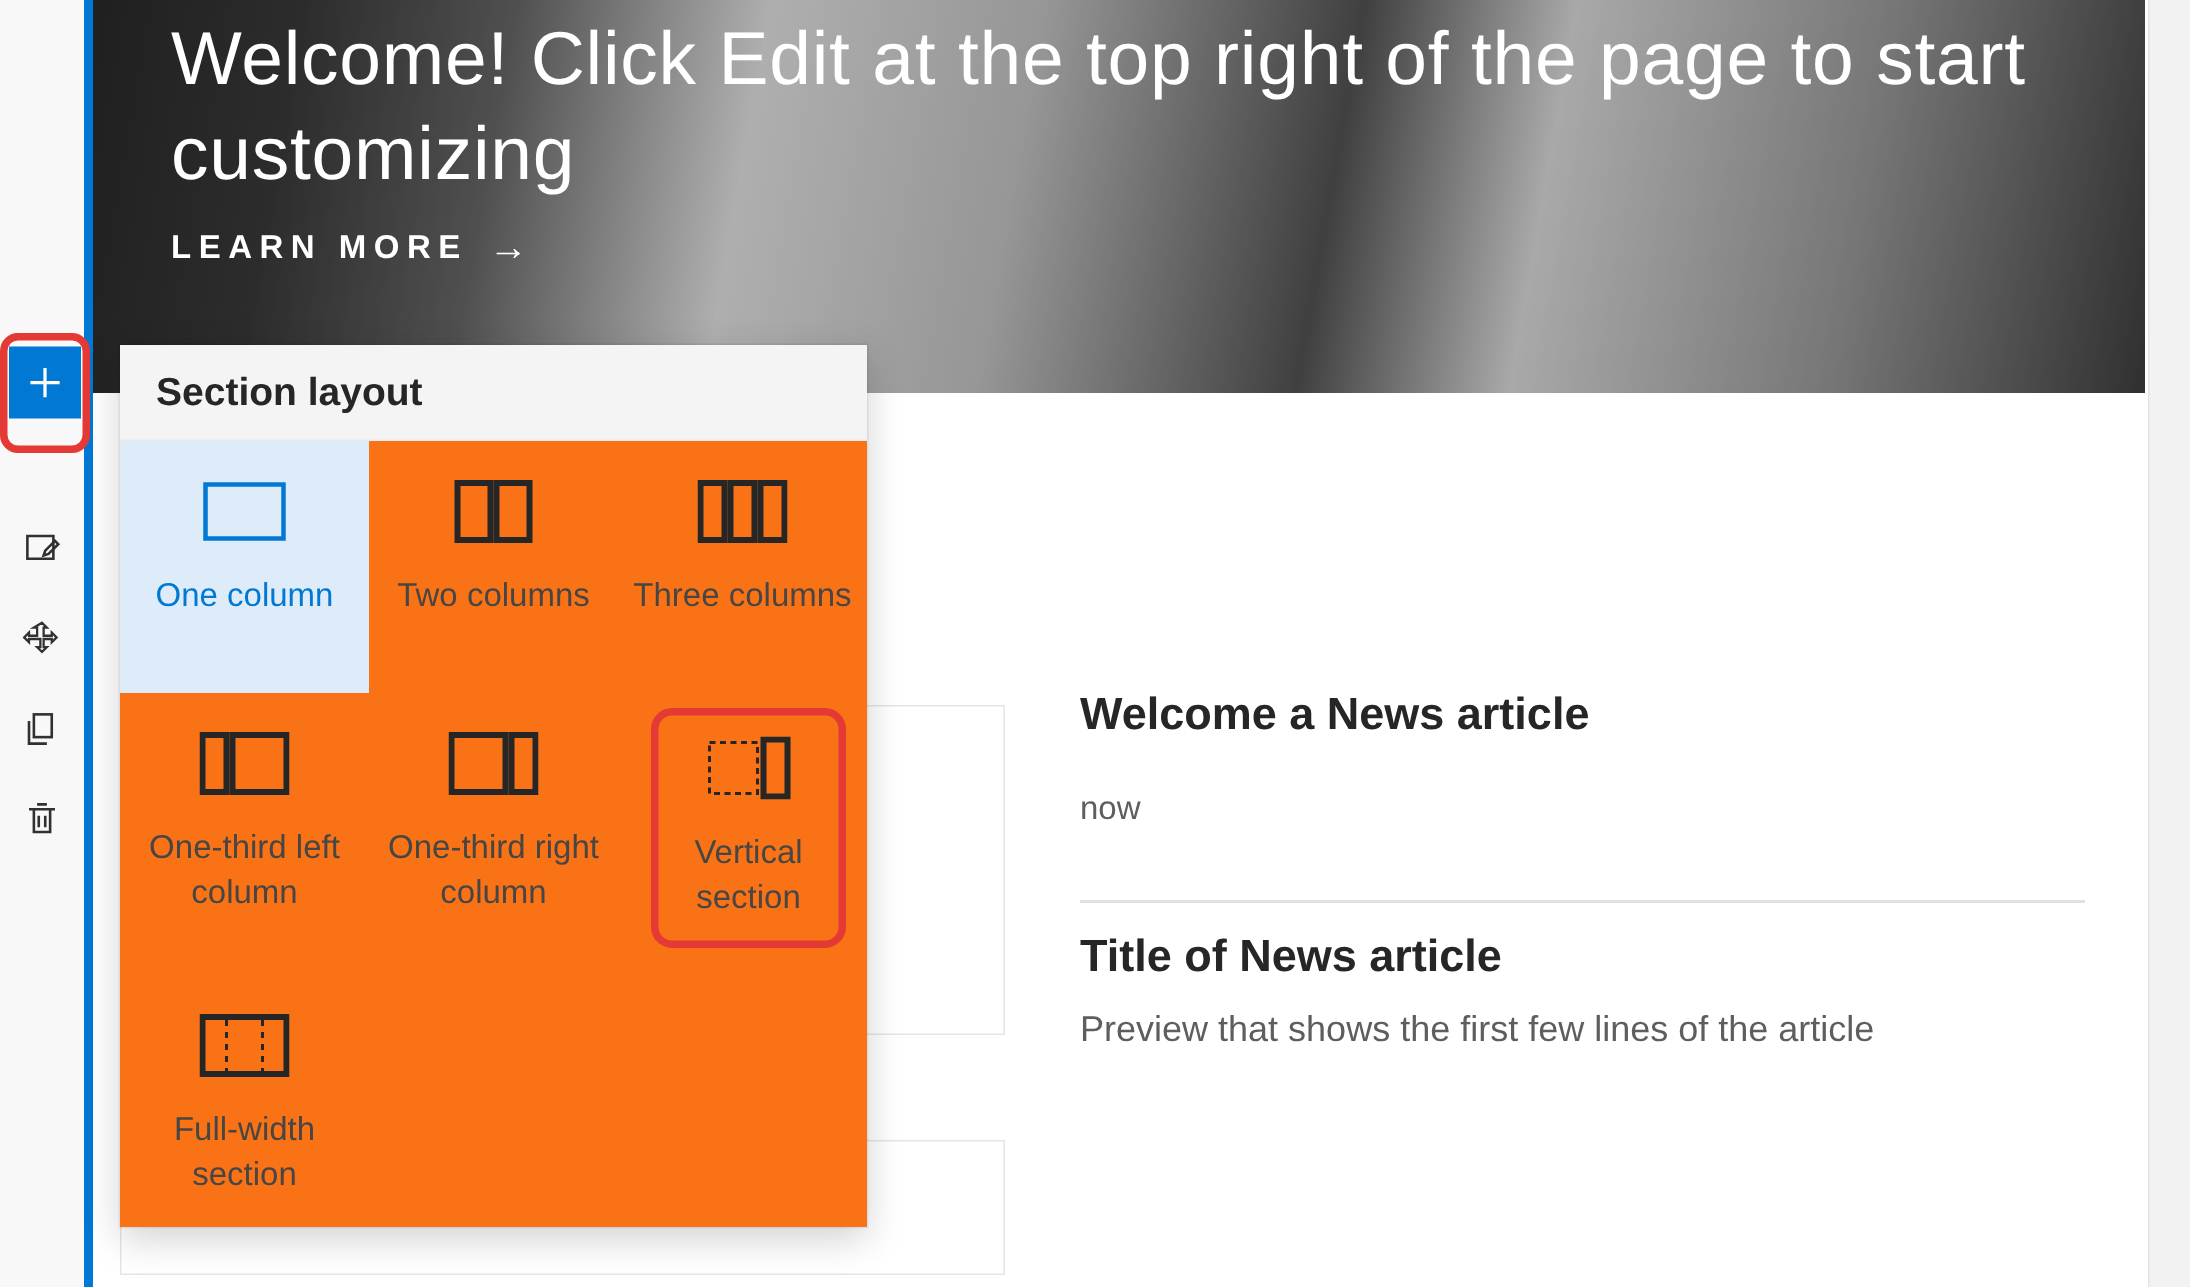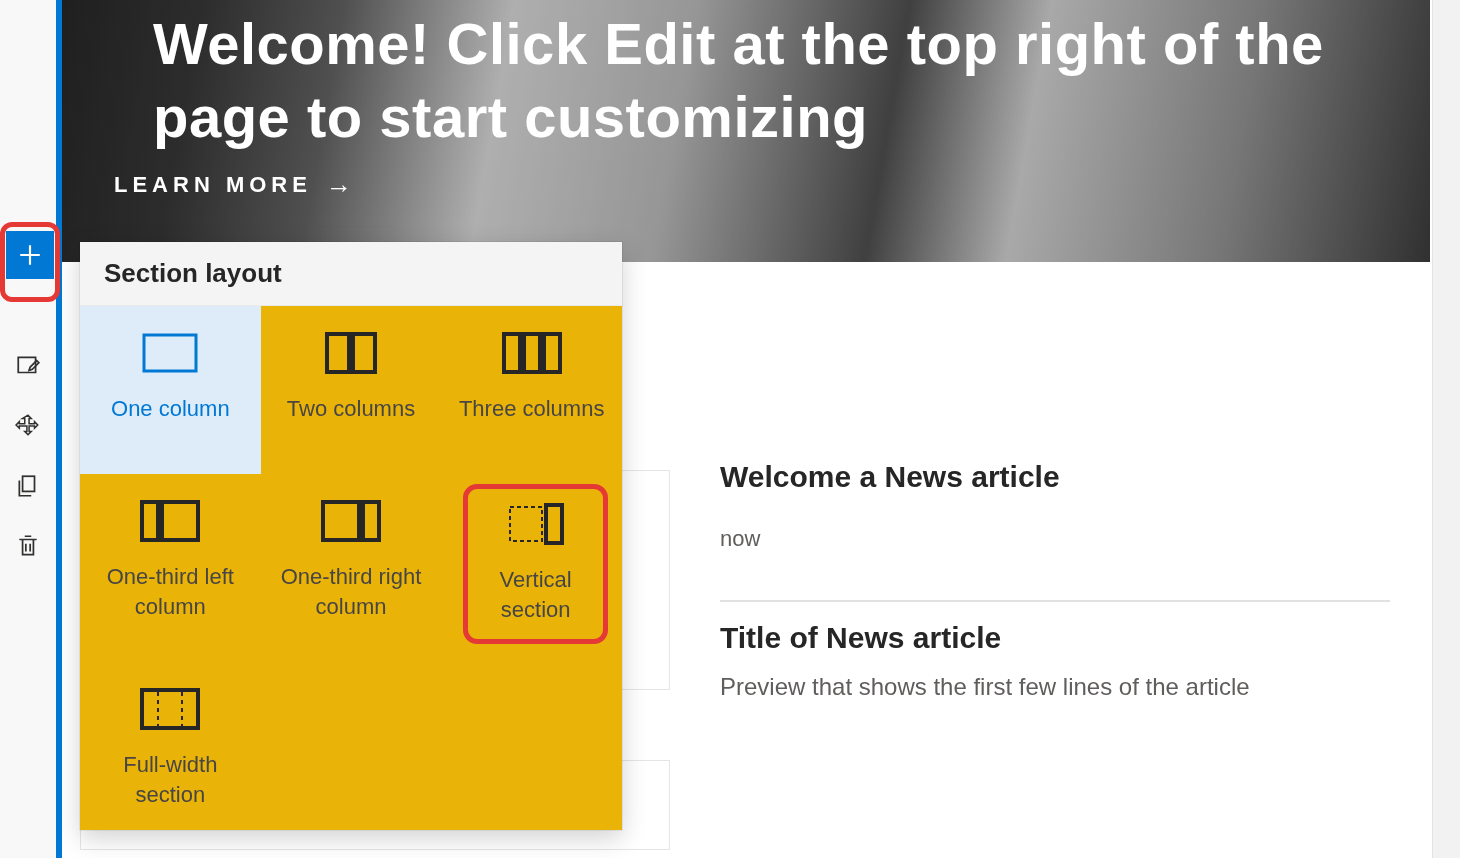--- a/index.html
+++ b/index.html
@@ -57,41 +57,40 @@
   .hero {
     position:absolute;
     left:62px; top:0; right:30px;
     height:262px;
     background: linear-gradient(rgba(0,0,0,0.25),rgba(0,0,0,0.25)), linear-gradient(100deg,#2a2a2a 0%, #3b3b3b 10%, #6a6a6a 20%, #e9e9e9 32%, #c8c8c8 45%, #555 60%, #e1e1e1 70%, #9e9e9e 85%, #404040 100%);
     color:#fff;
     padding: 8px 48px 0 52px;
     overflow: hidden;
   }
   .hero-title {
-    font-size: 58px;
-    font-weight: 700;
+    font-size: 50px;
+    font-weight: 400;
     line-height: 1.25;
     letter-spacing: 0.5px;
-    margin-left: 39px;
   }
   .hero-learn {
     margin-top: 16px;
     font-size: 22px;
     font-weight: 600;
     letter-spacing: 5px;
     display:flex;align-items:center;gap:14px;
   }
   .hero-arrow { font-size: 26px; font-weight:400; letter-spacing:0; }
 
   
   .flyout {
     position:absolute;
-    left:80px; top:242px;
-    width:542px;
-    background:#eab308;
+    left:80px; top:230px;
+    width:498px;
+    background:#f97316;
     box-shadow: 0 0 0 1px rgba(0,0,0,0.06), 0 8px 24px rgba(0,0,0,0.18);
     z-index:60;
   }
   .flyout-header {
     background:#f4f4f4;
     padding: 16px 24px;
     font-size: 26px;
     font-weight:600;
     color:#262626;
     border-bottom:1px solid #eaeaea;

